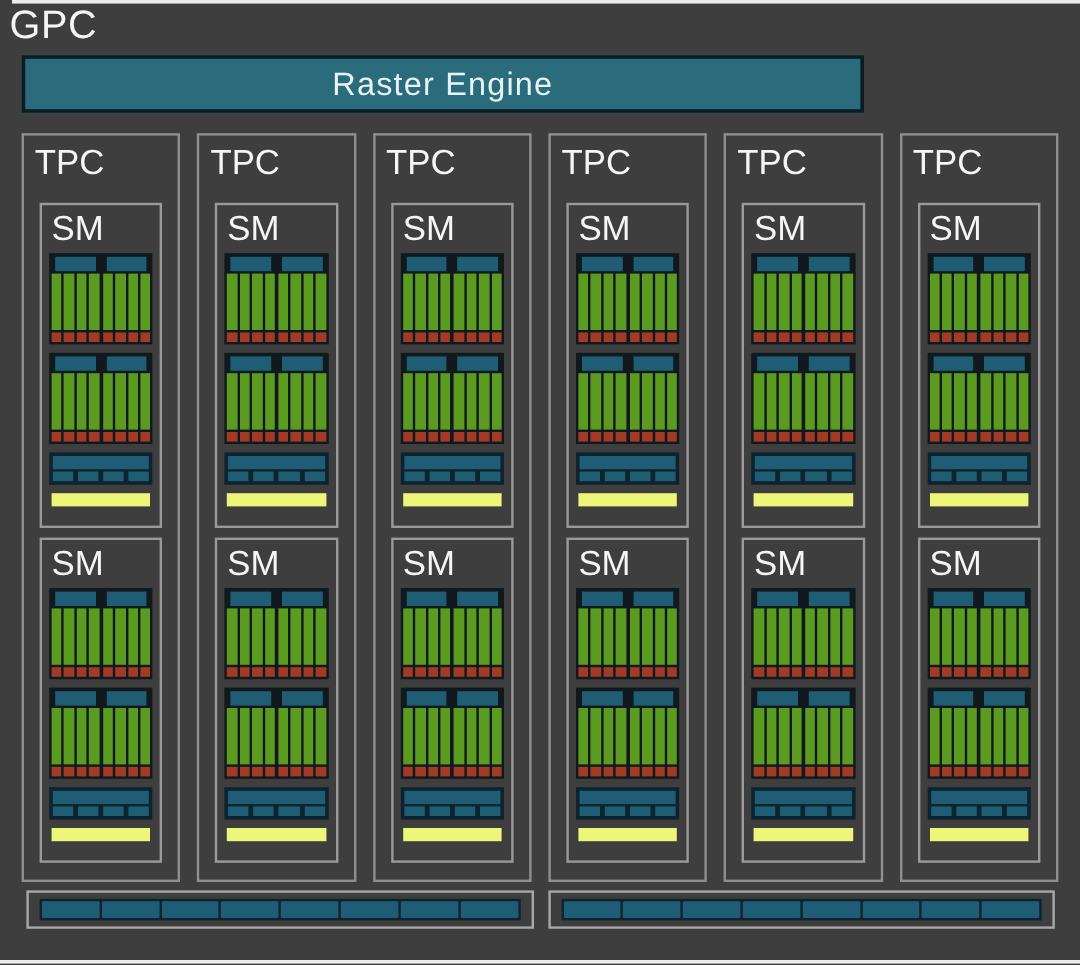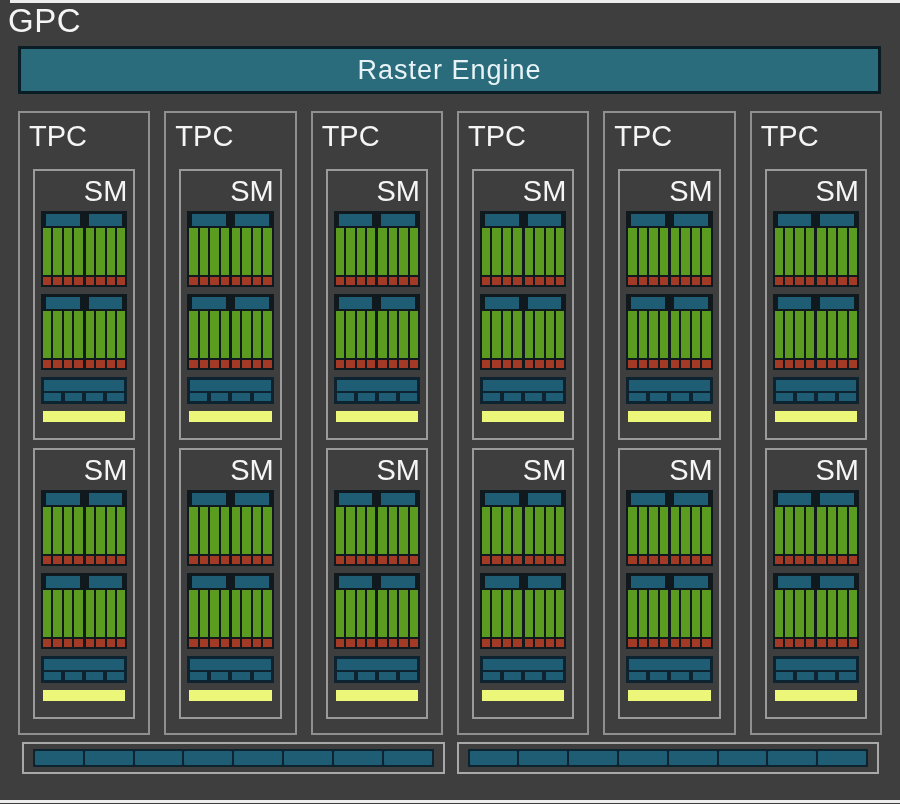--- a/index.html
+++ b/index.html
@@ -7,38 +7,38 @@
     width:900px;height:804px;position:relative;overflow:hidden;
     background:var(--bg,#3e3e3e);
     font-family:"Liberation Sans","DejaVu Sans",sans-serif;
     color:var(--text,#f5f5f5);
     -webkit-font-smoothing:antialiased;
   }
   .top-line{position:absolute;top:0;left:10px;right:0;height:3px;background:var(--outer-border);}
   .bottom-line{position:absolute;bottom:1px;left:0;right:0;height:3px;background:var(--outer-border);}
   .gpc-label{position:absolute;top:4px;left:8px;font-size:33px;font-weight:500;letter-spacing:.5px;line-height:1;text-align:center;}
   .raster{
-    position:absolute;left:18px;top:46px;width:863px;height:48px;box-sizing:border-box;
+    position:absolute;left:18px;top:46px;width:702px;height:48px;box-sizing:border-box;
     background:var(--raster-teal);border:3px solid #0a1c24;
     display:flex;align-items:center;justify-content:center;
   }
   .raster-label{font-size:27px;letter-spacing:1px;color:#e7f3f6;}
   .tpc-row{
     position:absolute;left:18px;top:111px;width:864px;height:624px;
     display:flex;gap:14px;
   }
   .tpc{
     flex:1;box-sizing:border-box;border:2px solid #8f8f8f;
     display:flex;flex-direction:column;min-width:0;
   }
   .tpc-label{font-size:29px;line-height:1.1;padding:8px 0 0 9px;height:52px;box-sizing:border-box;}
   .sm-stack{flex:1;display:flex;flex-direction:column;gap:8px;padding:4px 13px 14px;min-height:0;}
   .sm{
     flex:1;box-sizing:border-box;border:2px solid var(--box-border);
-    display:flex;flex-direction:column;padding:2px 6px 16px;overflow:hidden;min-height:0;text-align:right;
+    display:flex;flex-direction:column;padding:2px 6px 16px;overflow:hidden;min-height:0;
   }
   .sm-label{font-size:29px;line-height:1.15;padding:2px 0 3px 2px;}
   .group-stack{display:flex;flex-direction:column;gap:7px;}
   .pgroup{background:var(--partition-dark);padding:2px;}
   .partitions{display:flex;gap:3px;}
   .partition{flex:1;display:flex;flex-direction:column;min-width:0;}
   .sched{height:12px;margin:1px 3px 2px;background:var(--unit-teal);}
   .cores{display:flex;gap:2px;height:47px;}
   .core-col{flex:1;background:var(--core-green);}
   .redrow{display:flex;gap:2px;height:8px;margin-top:2px;}

